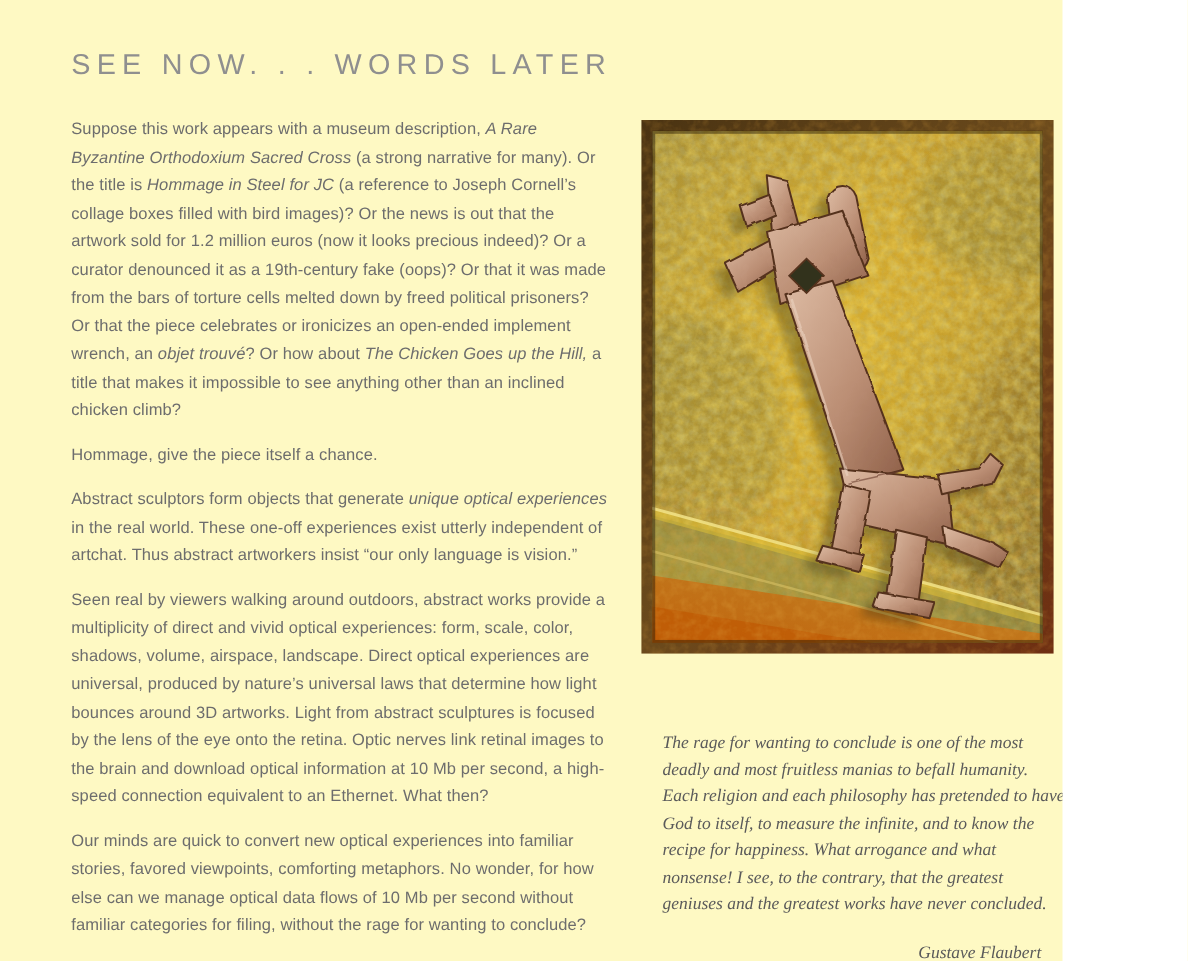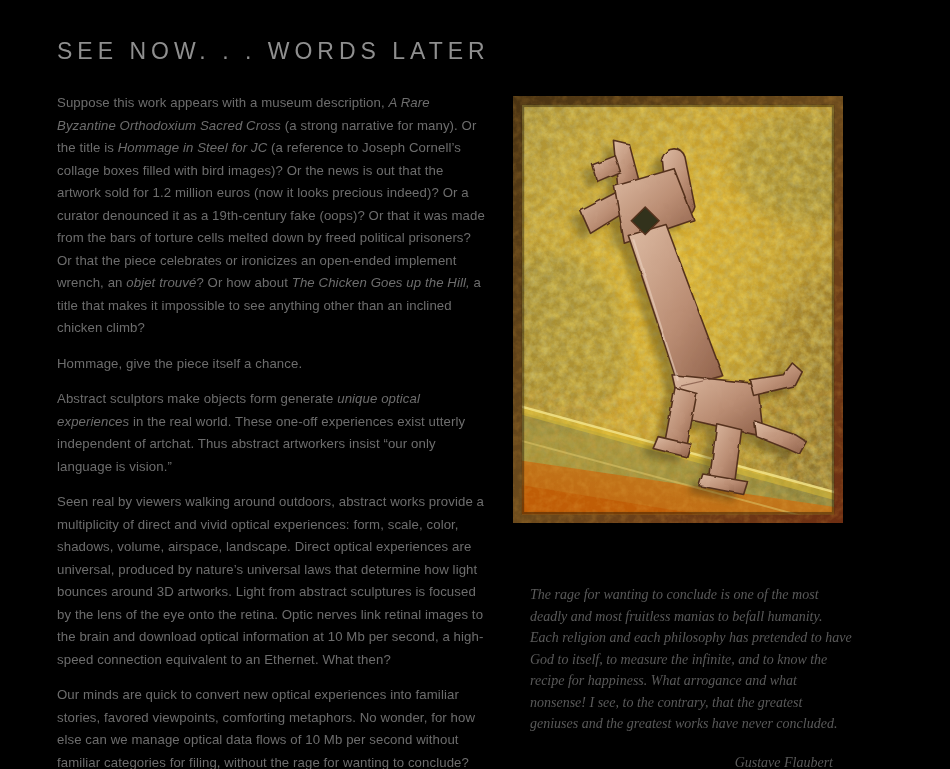--- a/index.html
+++ b/index.html
@@ -1,17 +1,17 @@
 <!DOCTYPE html>
 <html><head>
 <meta charset="utf-8">
 <style>
   html,body { margin:0; padding:0; background:#ffffff; }
   .page {
-    position:relative; width:950px; height:769px; background:#000000;
+    position:relative; width:850px; height:769px; background:#fef9c3;
     overflow:hidden; font-family:"Liberation Sans", sans-serif;
   }
   .title {
     position:absolute; left:57px; top:38px; margin:0;
     font-size:23px; font-weight:400; letter-spacing:5px; color:#8f8f8f;
     white-space:nowrap;
   }
   .text-col {
     position:absolute; left:57px; top:92px; width:430px;
     color:#6d6d6d; font-size:13.2px; line-height:22.5px; letter-spacing:0.1px;
@@ -35,21 +35,21 @@
 </head>
 <body>
 
 <div class="page">
 
   <h1 class="title">SEE NOW. . . WORDS LATER</h1>
 
   <div class="text-col">
     <p><span>Suppose this work appears with a museum description, </span><em>A Rare Byzantine Orthodoxium Sacred Cross</em><span> (a strong narrative for many). Or the title is </span><em>Hommage in Steel for JC</em><span> (a reference to Joseph Cornell’s collage boxes filled with bird images)? Or the news is out that the artwork sold for 1.2 million euros (now it looks precious indeed)? Or a curator denounced it as a 19th-century fake (oops)? Or that it was made from the bars of torture cells melted down by freed political prisoners? Or that the piece celebrates or ironicizes an open-ended implement wrench, an </span><em>objet trouvé</em><span>? Or how about </span><em>The Chicken Goes up the Hill,</em><span> a title that makes it impossible to see anything other than an inclined chicken climb?</span></p>
     <p><span>Hommage, give the piece itself a chance.</span></p>
-    <p><span>Abstract sculptors make objects form generate </span><em>unique optical experiences</em><span> in the real world. These one-off experiences exist utterly independent of artchat. Thus abstract artworkers insist “our only language is vision.”</span></p>
+    <p><span>Abstract sculptors form objects that generate </span><em>unique optical experiences</em><span> in the real world. These one-off experiences exist utterly independent of artchat. Thus abstract artworkers insist “our only language is vision.”</span></p>
     <p><span>Seen real by viewers walking around outdoors, abstract works provide a multiplicity of direct and vivid optical experiences: form, scale, color, shadows, volume, airspace, landscape. Direct optical experiences are universal, produced by nature’s universal laws that determine how light bounces around 3D artworks. Light from abstract sculptures is focused by the lens of the eye onto the retina. Optic nerves link retinal images to the brain and download optical information at 10&nbsp;Mb per second, a high-speed connection equivalent to an Ethernet. What then?</span></p>
     <p><span>Our minds are quick to convert new optical experiences into familiar stories, favored viewpoints, comforting metaphors. No wonder, for how else can we manage optical data flows of 10&nbsp;Mb per second without familiar categories for filing, without the rage for wanting to conclude?</span></p>
   </div>
 
   <figure class="art">
     <svg viewBox="0 0 332 435" preserveAspectRatio="none" role="img">
       <defs>
         <linearGradient id="frameG" x1="0" y1="0" x2="1" y2="1">
           <stop offset="0" stop-color="#4a3312"></stop>
           <stop offset="0.5" stop-color="#6b4a1c"></stop>

